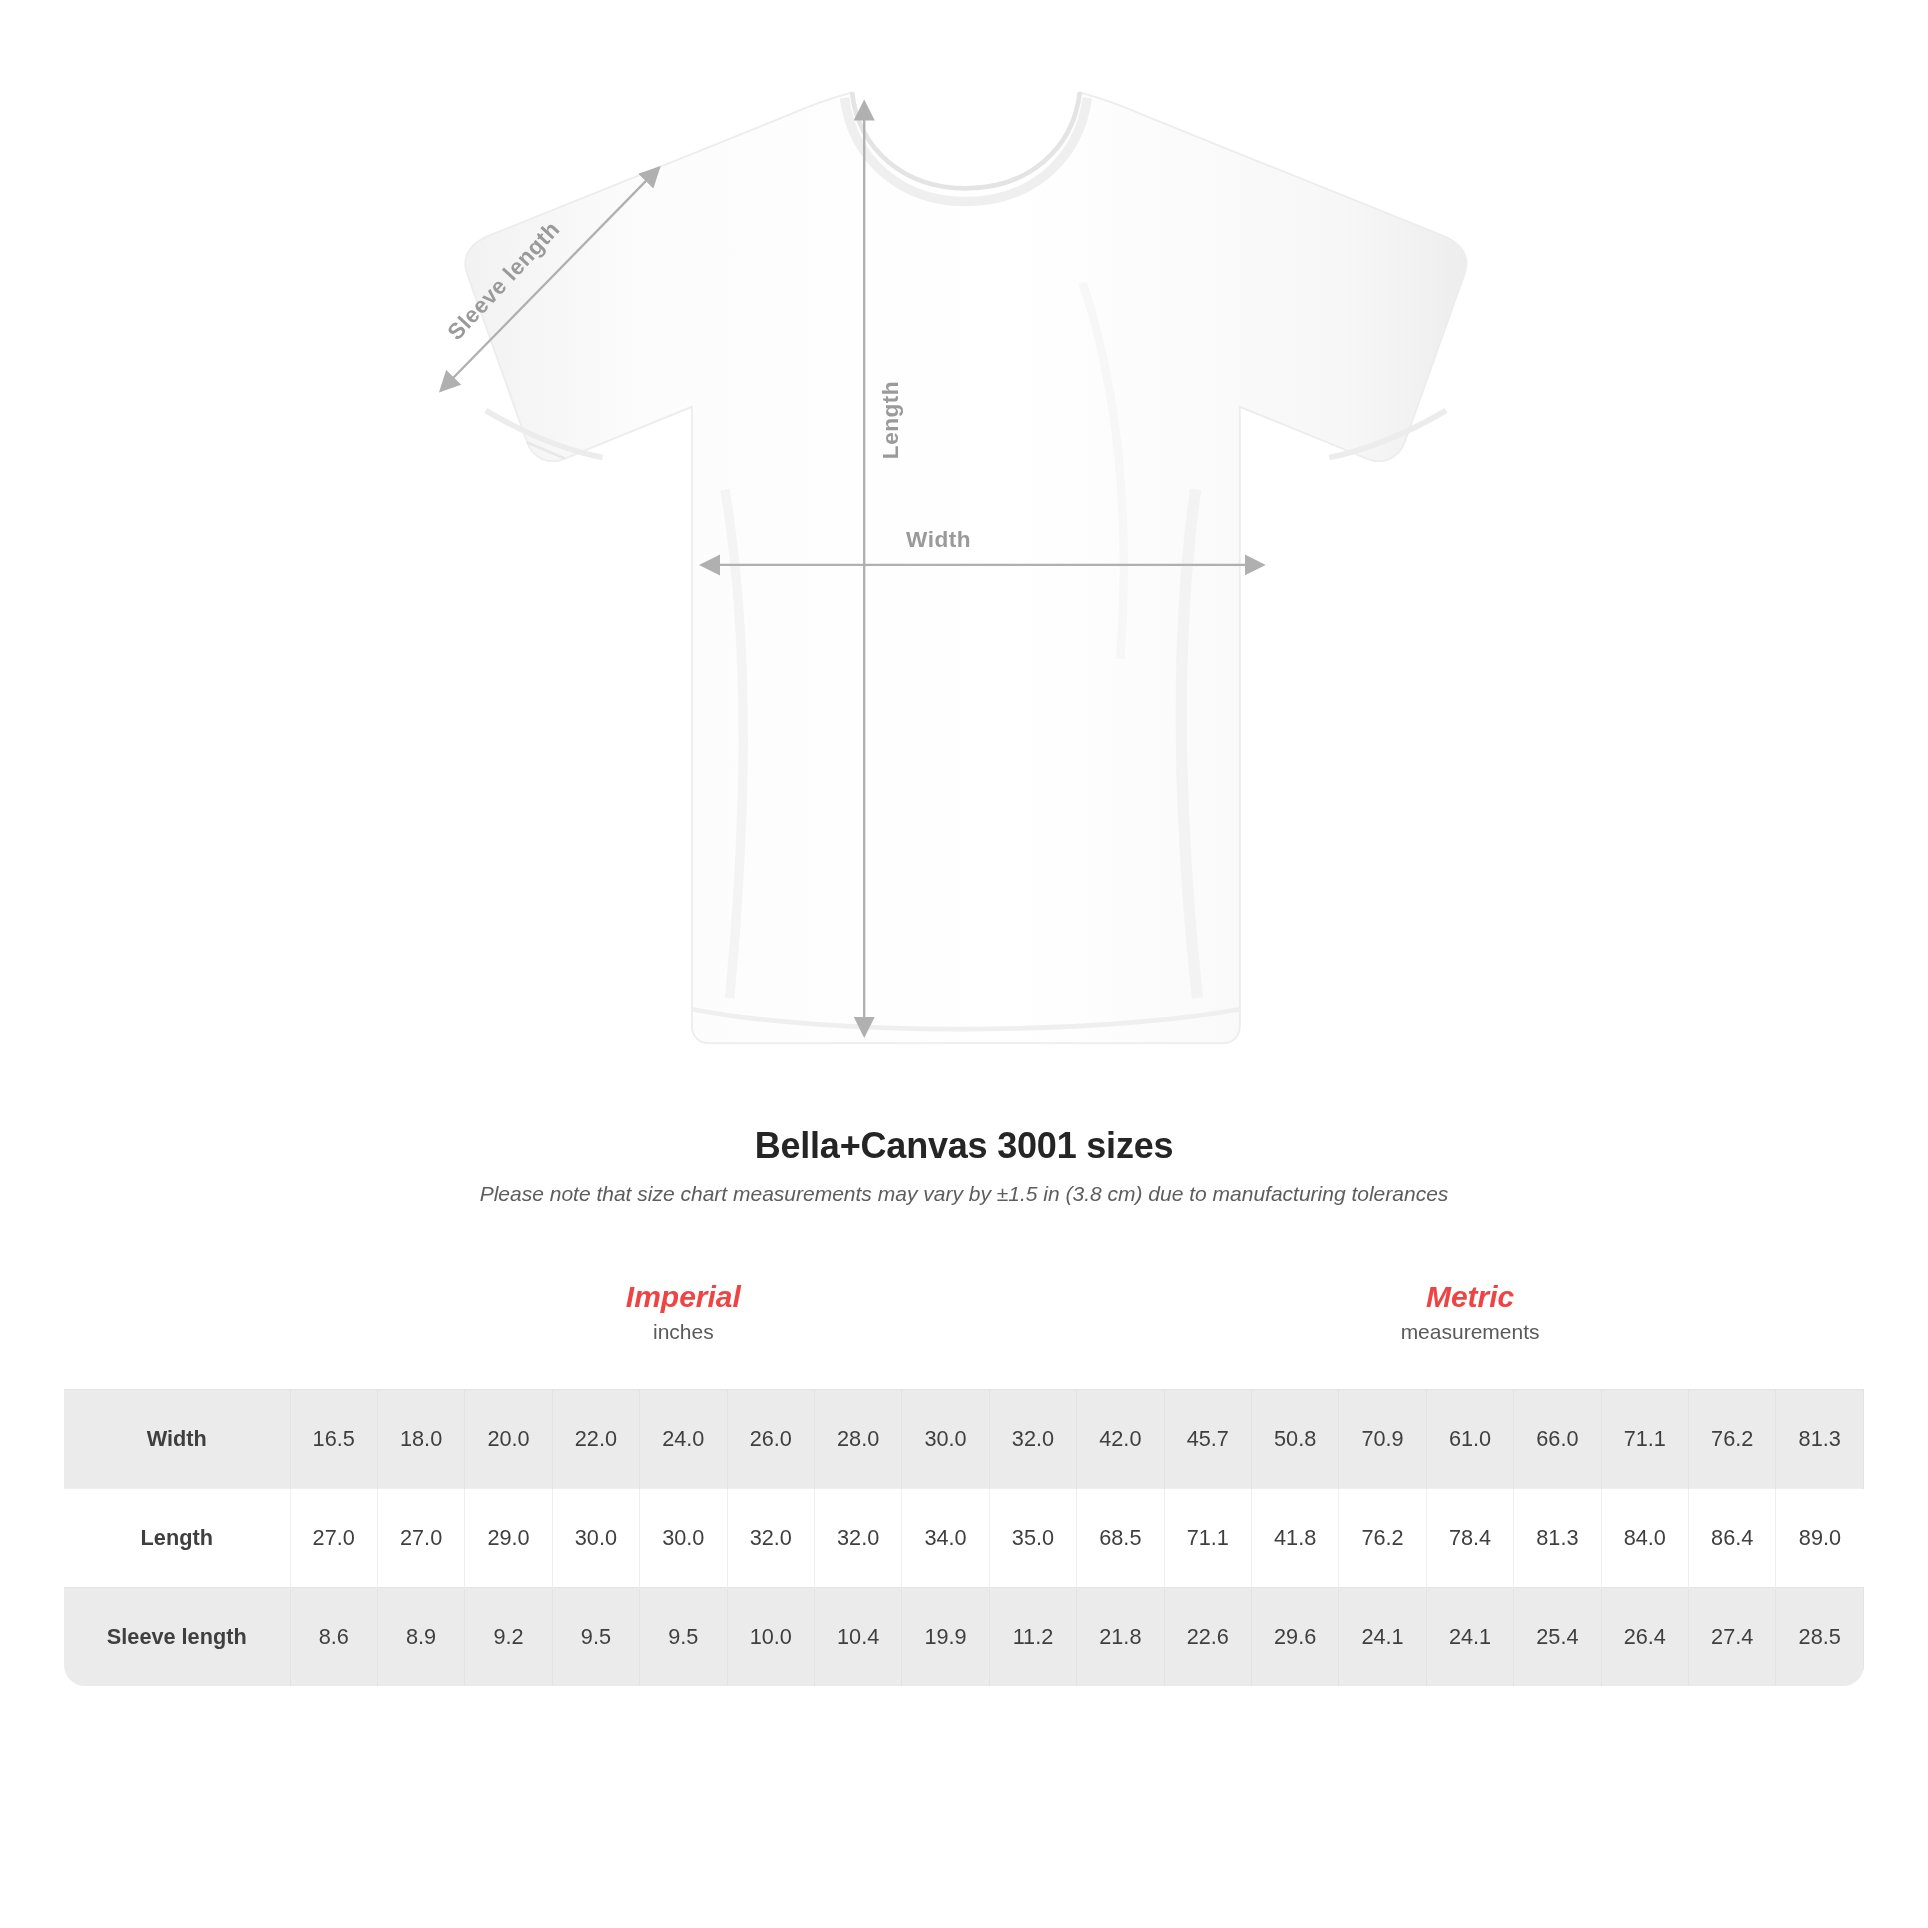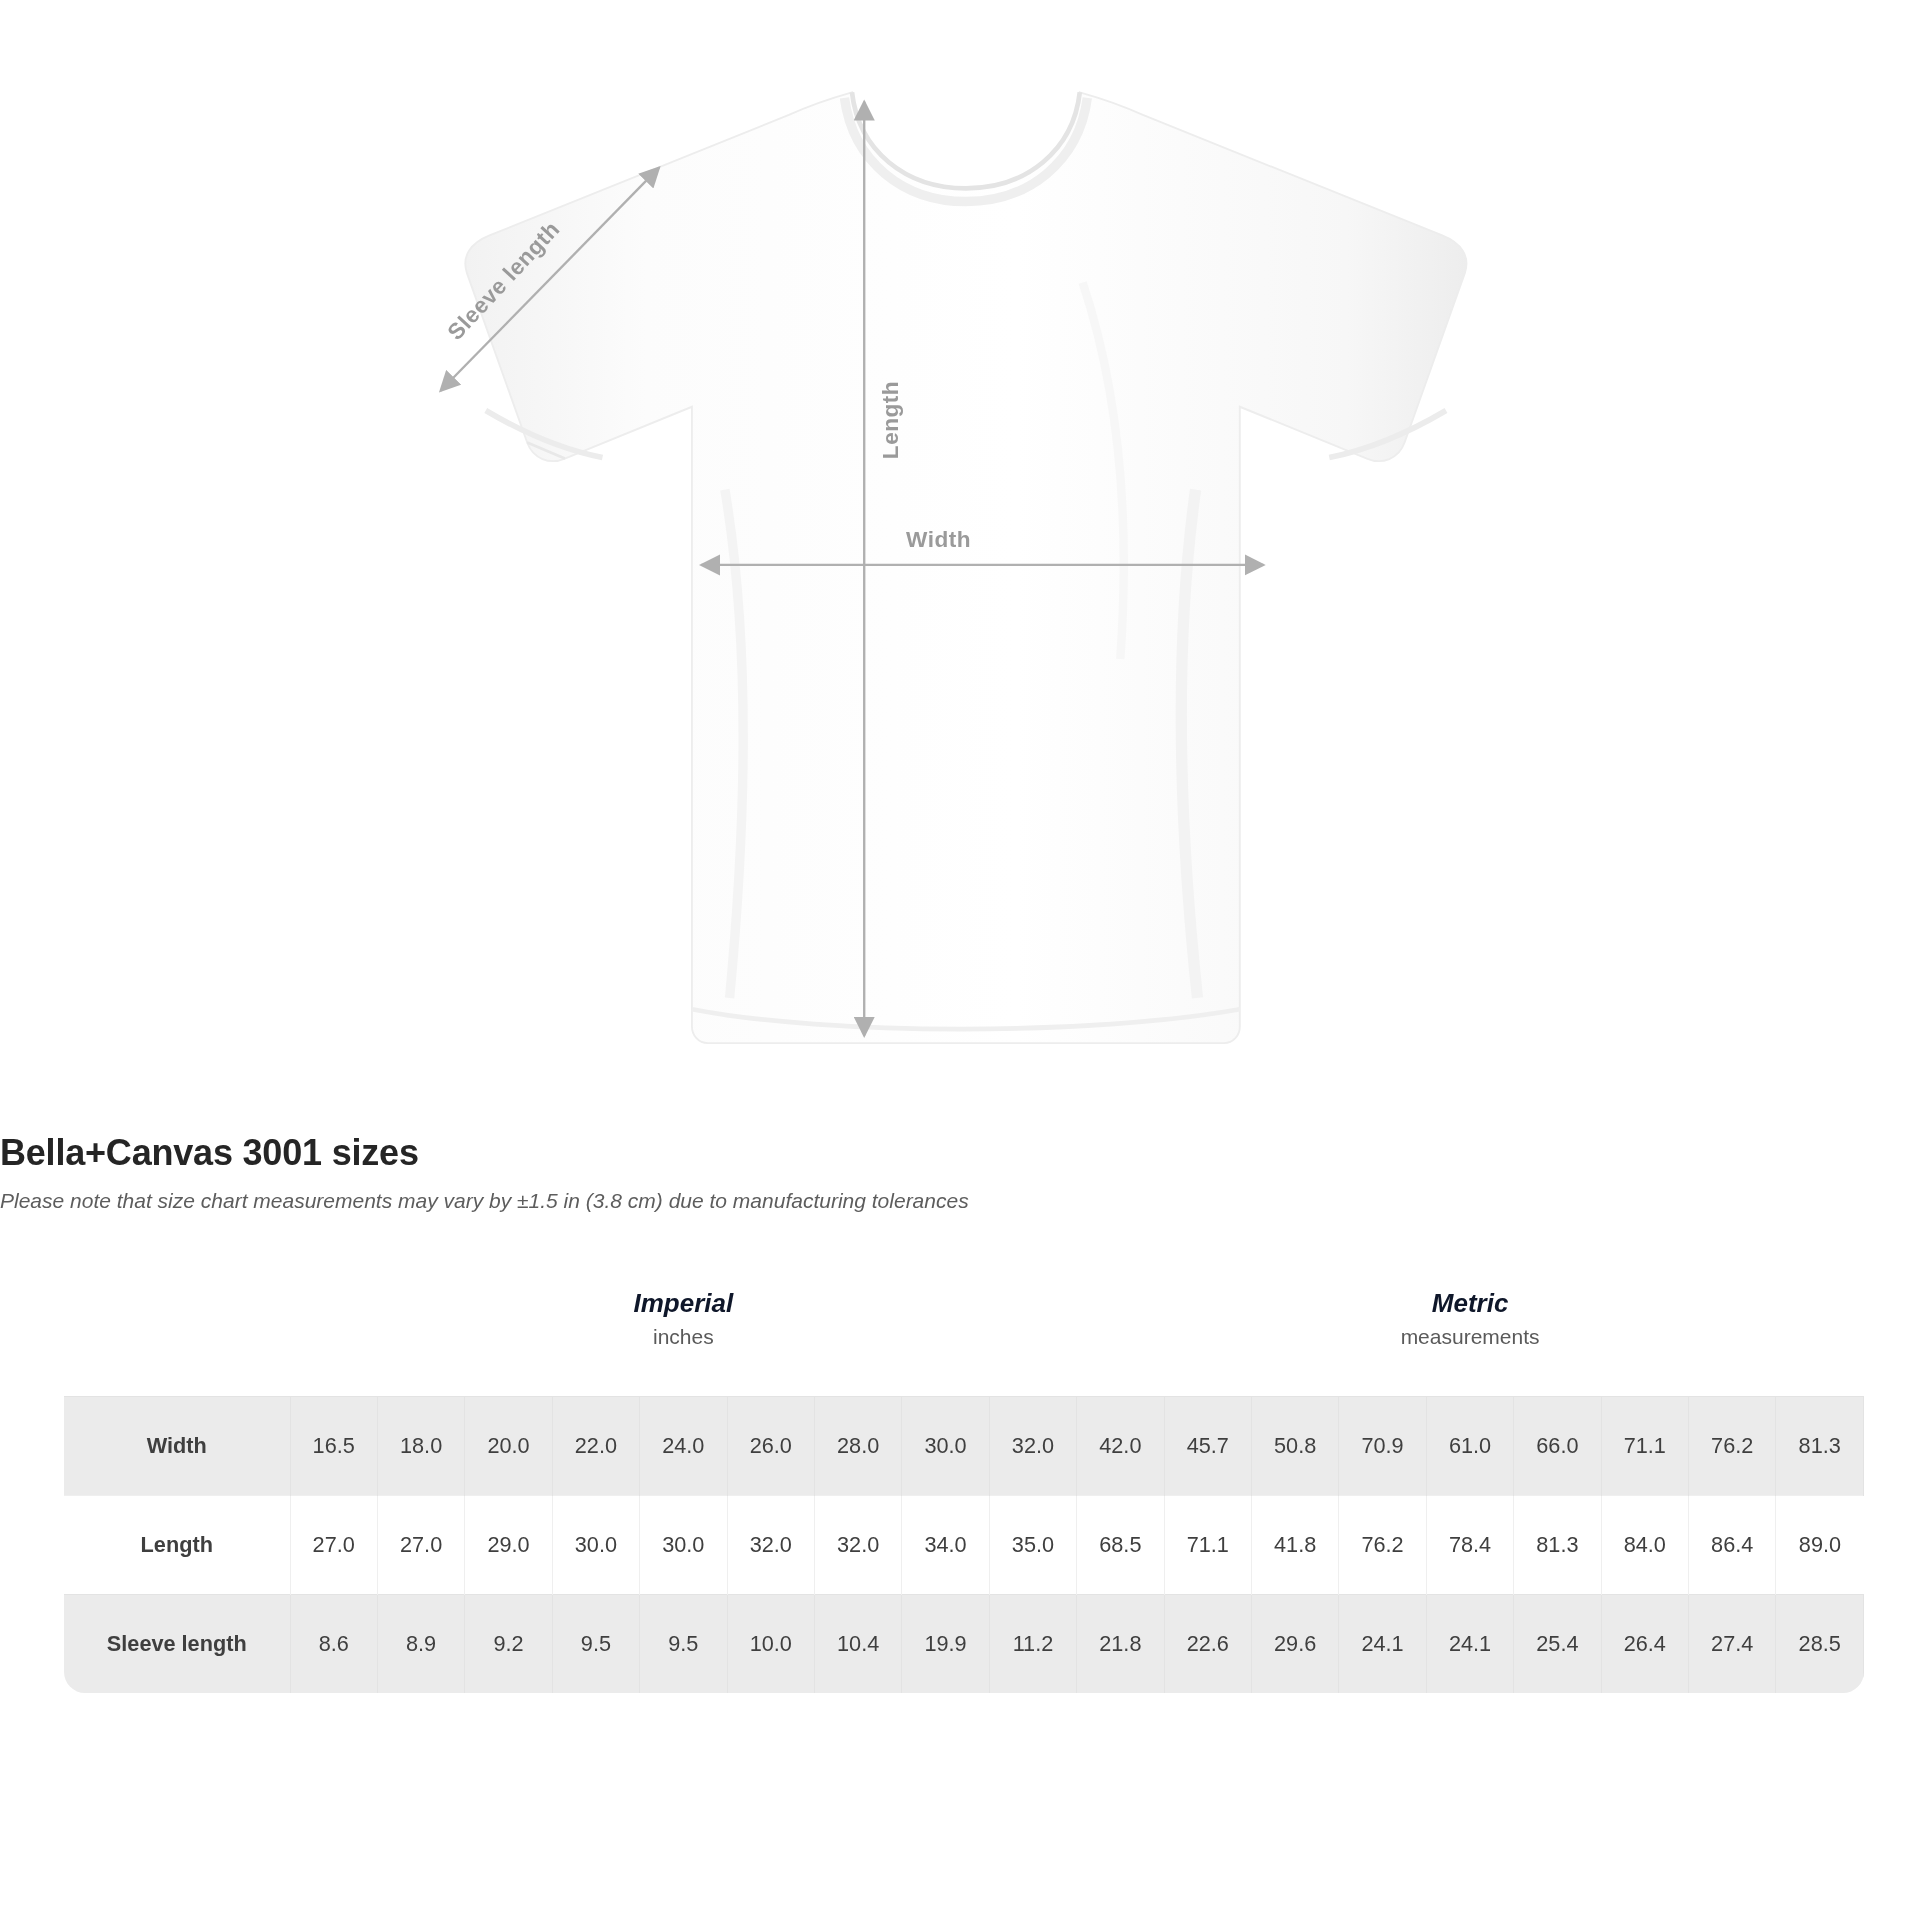--- a/index.html
+++ b/index.html
@@ -52,21 +52,22 @@
     transform: rotate(-90deg);
     transform-origin: center center;
   }
   .label-width {
     left: 906px;
     top: 527px;
   }
 
   
   .title-block {
-    margin-top: 21px;
+    text-align: center;
+    margin-top: 14px;
   }
   .chart-title {
     font-size: 36px;
     font-weight: bold;
     color: #252525;
     letter-spacing: -0.2px;
   }
   .chart-note {
     margin-top: 15px;
     font-size: 21px;
@@ -93,24 +94,24 @@
     color: #3f3f3f;
     background: #ffffff;
     padding: 0;
   }
   .unit-row td {
     background: #ebebeb;
     height: 151px;
     border: none;
   }
   .unit-sys {
-    font-size: 26px;
+    font-size: 30px;
     font-weight: bold;
     font-style: italic;
-    color: #0f172a;
+    color: #ef4444;
     line-height: 1.25;
     text-align: center;
   }
   .unit-sub {
     font-size: 21px;
     color: #5a5a5a;
     line-height: 1.6;
   }
   .hdr-row td {
     height: 98px;

